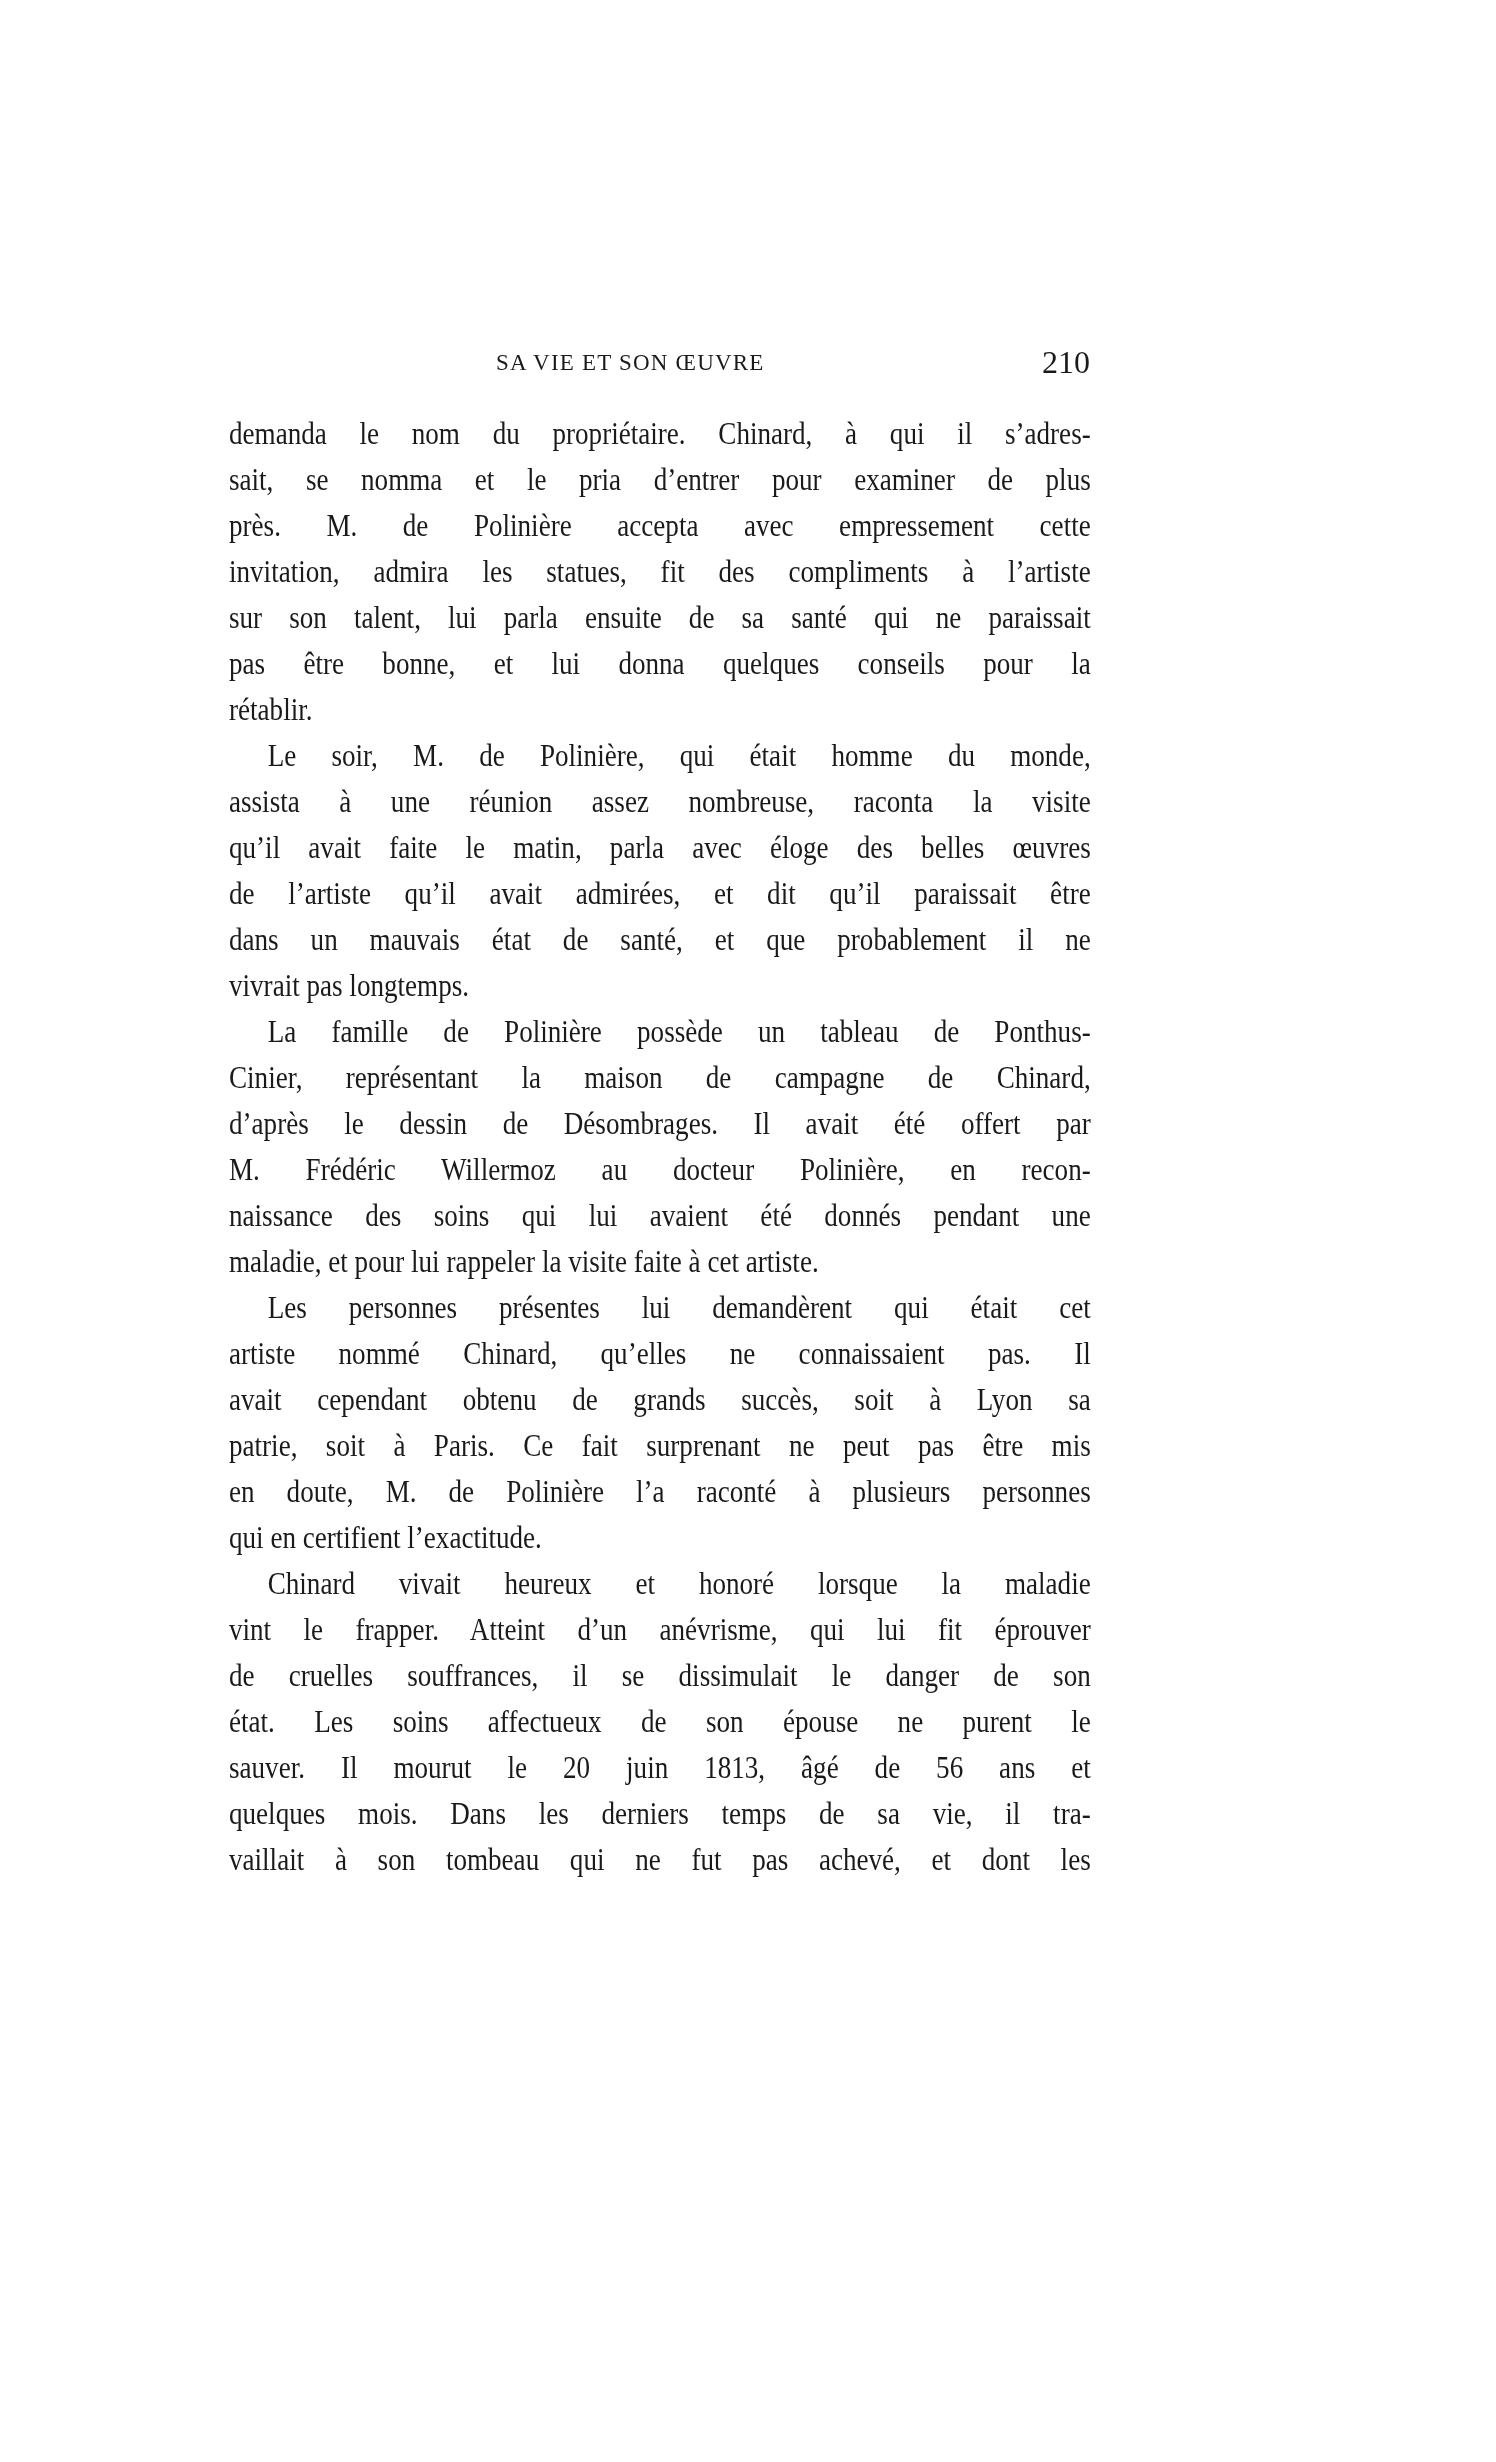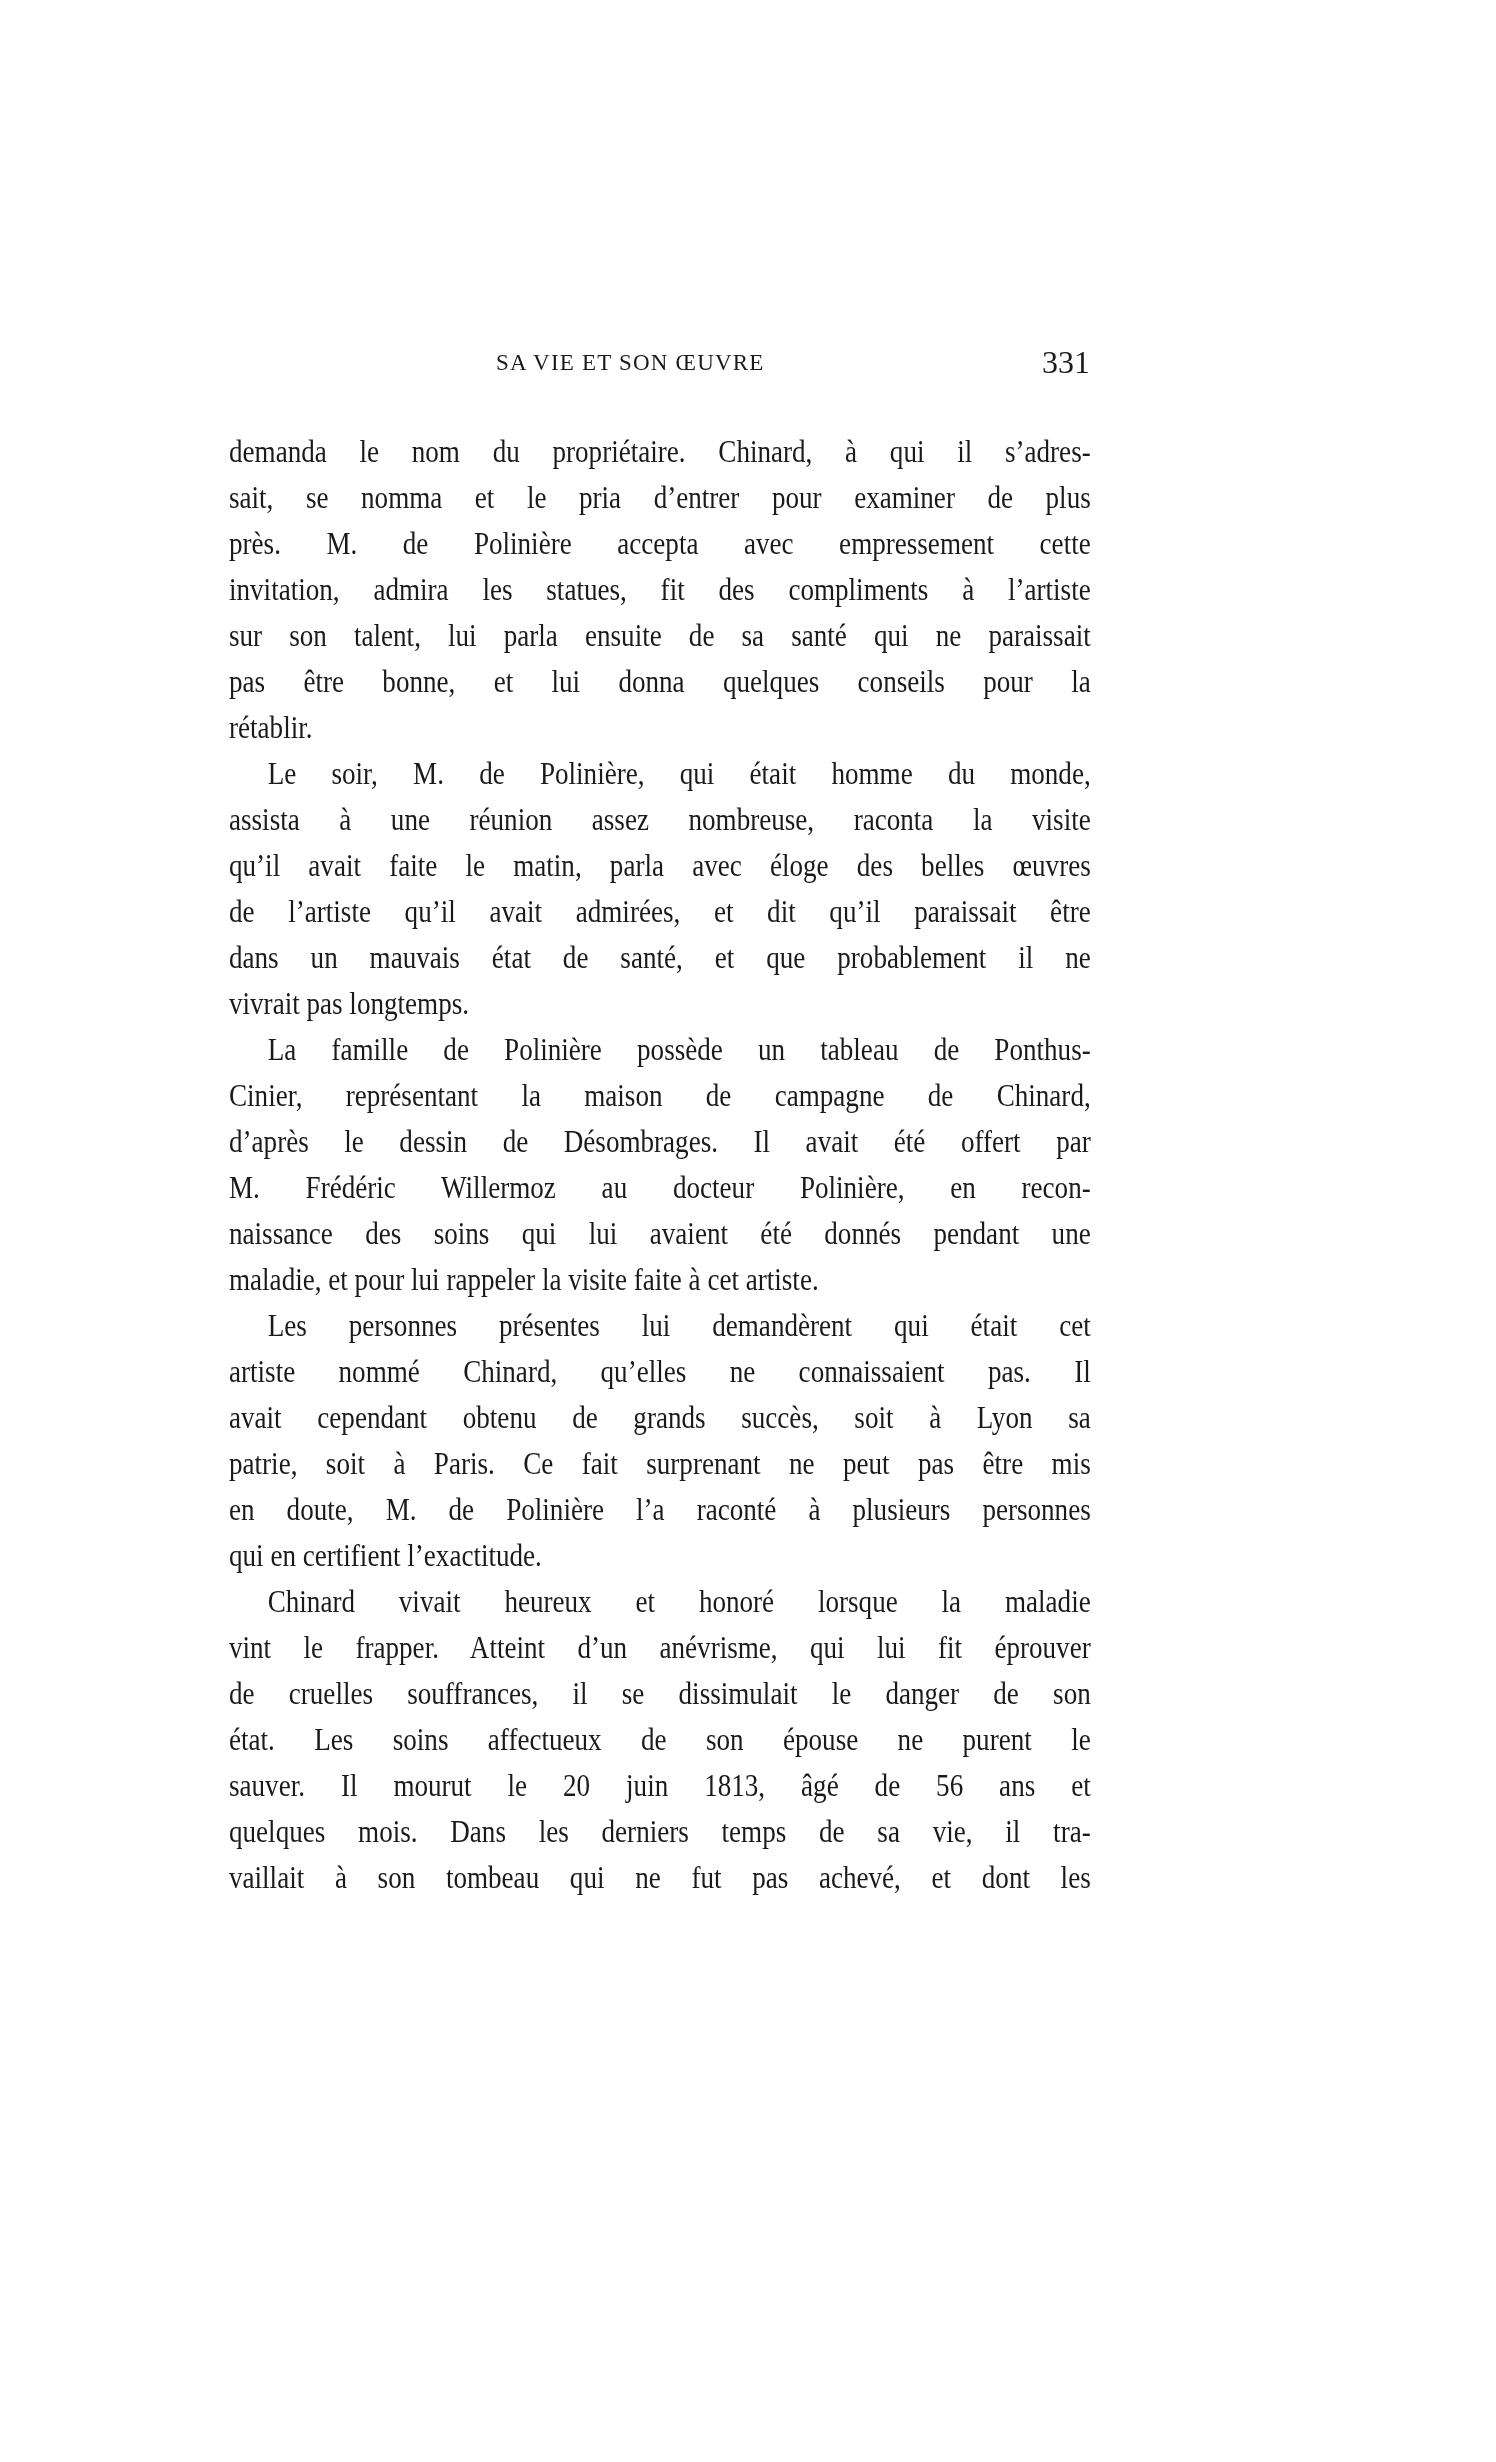--- a/index.html
+++ b/index.html
@@ -39,21 +39,21 @@
   .page-number {
     position: absolute;
     right: 0px;
     top: 0px;
     font-size: 32px;
     white-space: nowrap;
   }
   .body-text {
     position: absolute;
     left: 229px;
-    top: 429px;
+    top: 411px;
     width: 861px;
   }
   .line {
     display: block;
     height: 46px;
     line-height: 46px;
     font-size: 31.5px;
     white-space: nowrap;
     text-align: justify;
     text-align-last: justify;
@@ -68,21 +68,21 @@
   .line.last {
     text-align-last: left;
   }
 </style>
 </head>
 <body>
 
 <div class="page">
   <div class="running-head">
     <span class="running-title">SA VIE ET SON ŒUVRE</span>
-    <span class="page-number">331</span>
+    <span class="page-number">210</span>
   </div>
 
   <div class="body-text">
 
     <div>
       <span class="line">demanda le nom du propriétaire. Chinard, à qui il s’adres-</span>
       <span class="line">sait, se nomma et le pria d’entrer pour examiner de plus</span>
       <span class="line">près. M. de Polinière accepta avec empressement cette</span>
       <span class="line">invitation, admira les statues, fit des compliments à l’artiste</span>
       <span class="line">sur son talent, lui parla ensuite de sa santé qui ne paraissait</span>

